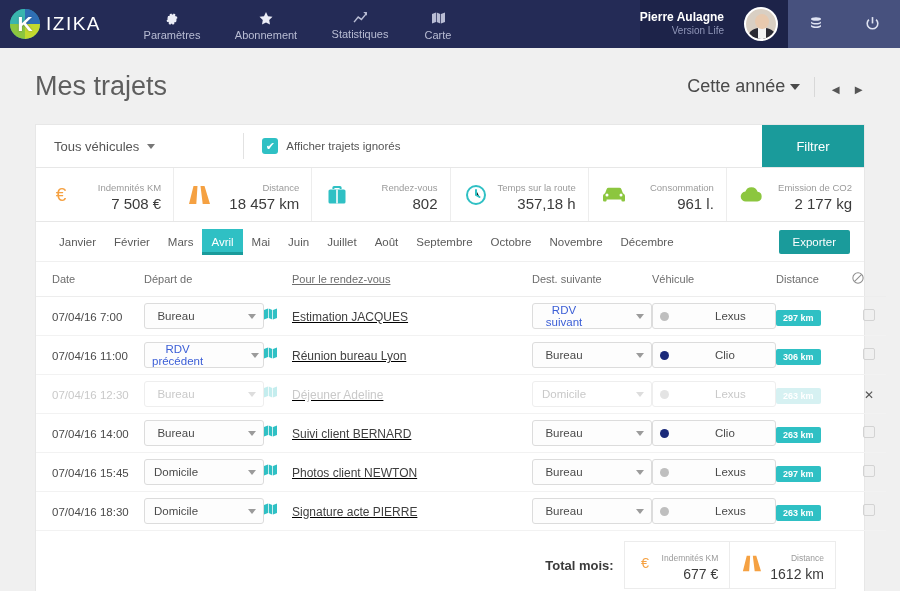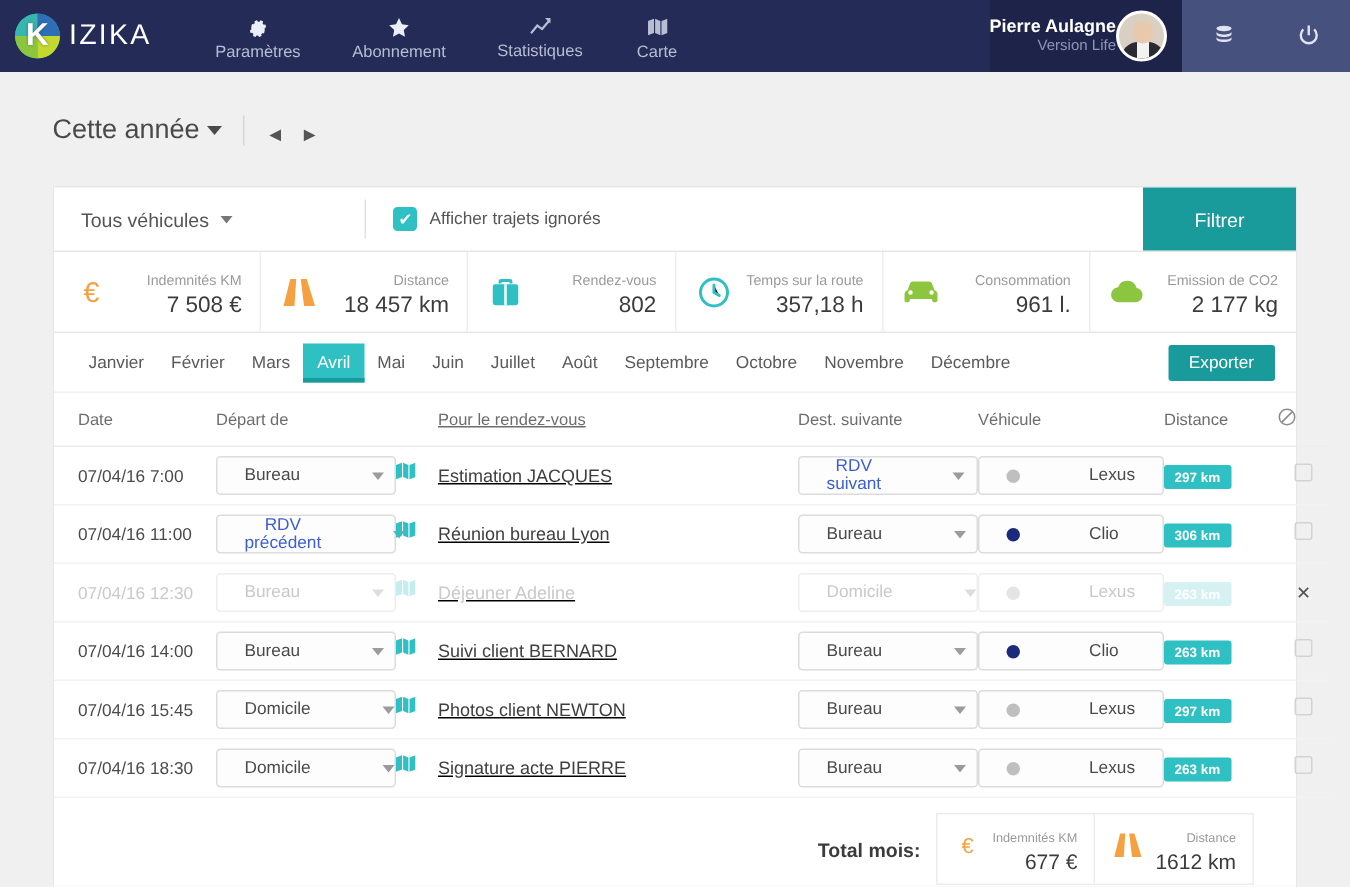--- a/index.html
+++ b/index.html
@@ -51,21 +51,21 @@
   .navitem .nicon { font-size:13px; line-height:14px; margin-bottom:4px; color:#eceef7; }
   .navitem.active { background:#1d2349; color:#ffffff; }
   .navitem.active::after {
     content:""; position:absolute; left:0; right:0; bottom:0; height:3px; background:#2aa7a0;
   }
   .navitem svg { display:block; }
 
   .spacer { flex: 1; }
 
   .userbox {
-    display:flex; align-items:center; gap:0; padding:0 10px 0 0;
+    display:flex; align-items:center; gap:20px; padding:0 10px 0 0;
     background:#1d2349;
   }
   .userbox .utext { text-align:right; line-height:1.25; }
   .uname { color:#ffffff; font-size:12px; font-weight:bold; }
   .uver { color:#9096b8; font-size:10px; }
   .avatar {
     width:34px; height:34px; border-radius:50%; overflow:hidden;
     border:2px solid #ffffff; background:#d9cfc3; position:relative; flex:none;
   }
   .avatar .head { position:absolute; left:9px; top:5px; width:14px; height:15px; border-radius:50%; background:#e8c9ae;}
@@ -154,21 +154,21 @@
   .c-map    { width:28px; }
   .c-rdv    { width:240px;text-decoration:underline; }
   .c-dest   { width:120px; }
   .c-veh    { width:124px; }
   .c-dist   { width:76px; }
   .c-chk    { width:34px; text-align:center; }
 
   .datecell { font-size:11.5px; color:#4a4a4a; }
   .sel {
     height:26px; border:1px solid #dcdcdc; border-radius:3px; background:#fdfdfd;
-    display:flex; align-items:center; padding:0 18px; font-size:11.5px; color:#4a4a4a;
+    display:flex; align-items:center; padding:0 7px; font-size:11.5px; color:#4a4a4a;
     cursor:pointer;
     gap:44px;
   }
   .sel .lbl { flex:1; text-align:center; }
   .sel .cv { border-left:4px solid transparent; border-right:4px solid transparent; border-top:5px solid #9b9b9b; margin-left:4px;}
   .sel.blue .lbl { color:#3b5ed6; }
   .dot { width:9px; height:9px; border-radius:50%; flex:none; margin-right:2px;}
   .dot.grey { background:#bfbfbf; }
   .dot.navy { background:#1b2a7a; }
   .rdvtext { font-size:12px; color:#3f3f3f; }
@@ -285,20 +285,21 @@
           <path fill="none" stroke="#dfe3f2" stroke-width="1.5" d="M4.6 3.4a5 5 0 1 0 6.8 0"></path>
           <path stroke="#dfe3f2" stroke-width="1.5" d="M8 1v6"></path>
         </svg>
     </div>
   </div>
 </div>
 
 <div class="page">
 
   <div class="pagehead">
+    <div class="ptitle">Mes trajets</div>
     <div class="periodbox">
       <div class="period">
         <span>Cette année</span><span class="caretd"></span>
       </div>
       <div class="vbar"></div>
       <div class="arrows">
         <span>◄</span>
         <span>►</span>
       </div>
     </div>

